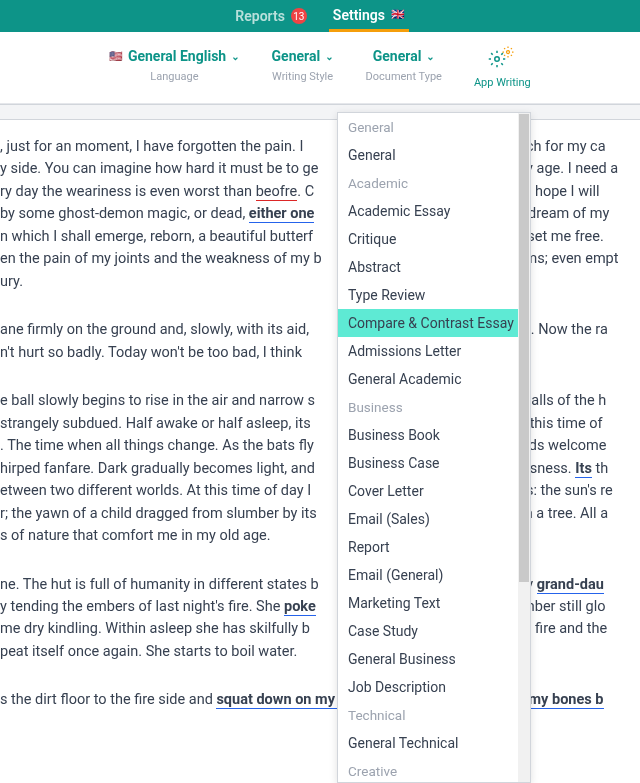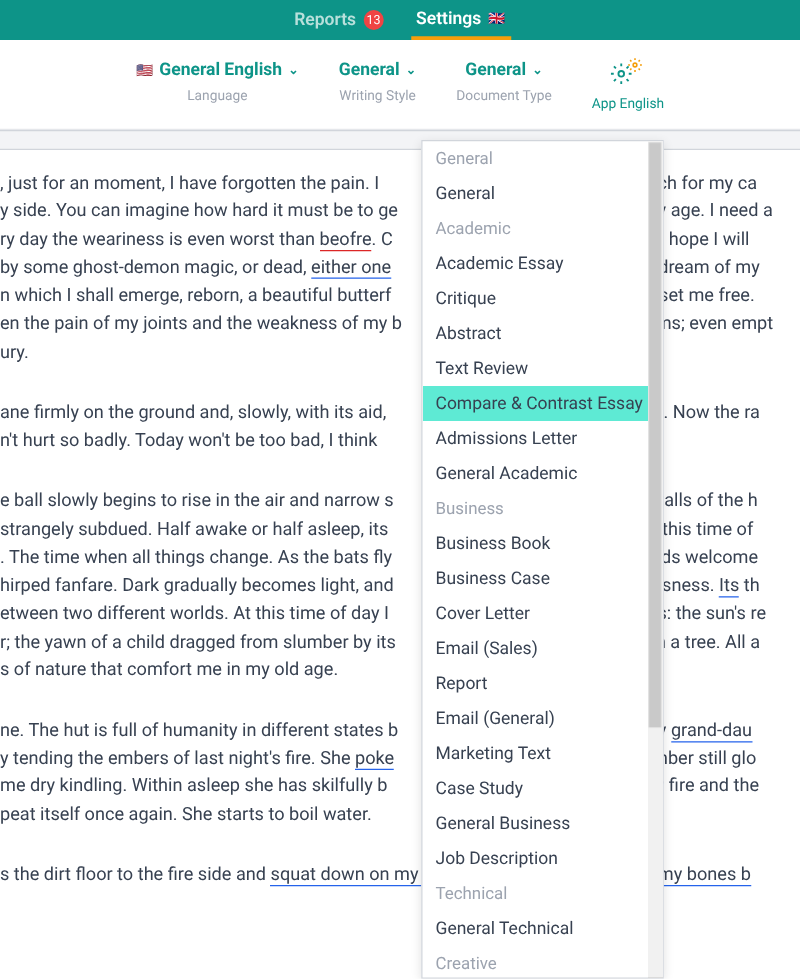--- a/index.html
+++ b/index.html
@@ -106,20 +106,21 @@
       text-align: left;
     }
     .err-red {
       border-bottom: 1px solid #dc2626;
       padding-bottom: 0px;
       margin-top: 43px;
     }
     .err-blue {
       border-bottom: 1px solid #2563eb;
       padding-bottom: 0px;
+      font-weight: bold;
     }
     .dropdown {
       position: absolute;
       top: 112px;
       left: 337px;
       width: 194px;
       background: #fff;
       border: 1px solid #d1d5db;
       box-shadow: 0 2px 8px rgba(0,0,0,0.12);
       z-index: 10;
@@ -206,21 +207,21 @@
         <svg width="18" height="18" viewBox="0 0 24 24" style="left:0;top:2px" fill="none" stroke="#0d9488" stroke-width="2">
             <circle cx="12" cy="12" r="3"></circle>
             <path d="M12 1v3m0 16v3M4.2 4.2l2.1 2.1m11.4 11.4l2.1 2.1M1 12h3m16 0h3M4.2 19.8l2.1-2.1m11.4-11.4l2.1-2.1"></path>
           </svg>
         <svg width="12" height="12" viewBox="0 0 24 24" style="left:14px;top:-2px" fill="none" stroke="#f59e0b" stroke-width="2.5">
             <circle cx="12" cy="12" r="3"></circle>
             <path d="M12 1v3m0 16v3M4.2 4.2l2.1 2.1m11.4 11.4l2.1 2.1M1 12h3m16 0h3M4.2 19.8l2.1-2.1m11.4-11.4l2.1-2.1"></path>
           </svg>
       </span>
     </div>
-    <div class="sub-item-bottom" style="color:#0d9488">App English</div>
+    <div class="sub-item-bottom" style="color:#0d9488">App Writing</div>
   </div>
 </div>
 
 <div class="content-area"></div>
 
 <div class="doc">
   <p class="para">
     <span>, just for an moment, I have forgotten the pain. I </span><span style="display:inline-block;width:195px"></span><span> reach for my ca</span><br>
     <span>y side. You can imagine how hard it must be to ge</span><span style="display:inline-block;width:195px"></span><span>my age. I need a</span><br>
     <span>ry day the weariness is even worst than </span><span class="err-red">beofre</span><span>. C</span><span style="display:inline-block;width:195px"></span><span>ay I hope I will </span><br>
@@ -254,21 +255,21 @@
 </div>
 
 <div class="dropdown">
   <div class="dropdown-inner" id="dd-list">
       <div class="dd-header">General</div>
       <div class="dd-item">General</div>
       <div class="dd-header">Academic</div>
       <div class="dd-item">Academic Essay</div>
       <div class="dd-item">Critique</div>
       <div class="dd-item">Abstract</div>
-      <div class="dd-item">Text Review</div>
+      <div class="dd-item">Type Review</div>
       <div class="dd-item selected">Compare &amp; Contrast Essay</div>
       <div class="dd-item">Admissions Letter</div>
       <div class="dd-item">General Academic</div>
       <div class="dd-header">Business</div>
       <div class="dd-item">Business Book</div>
       <div class="dd-item">Business Case</div>
       <div class="dd-item">Cover Letter</div>
       <div class="dd-item">Email (Sales)</div>
       <div class="dd-item">Report</div>
       <div class="dd-item">Email (General)</div>

